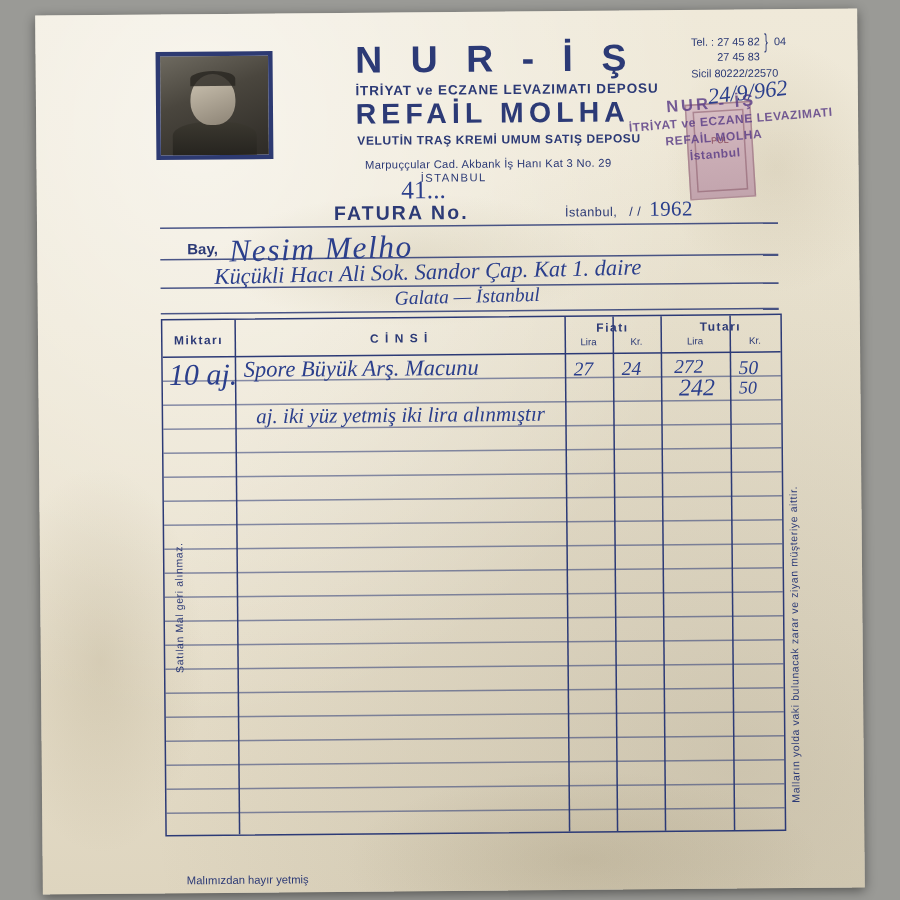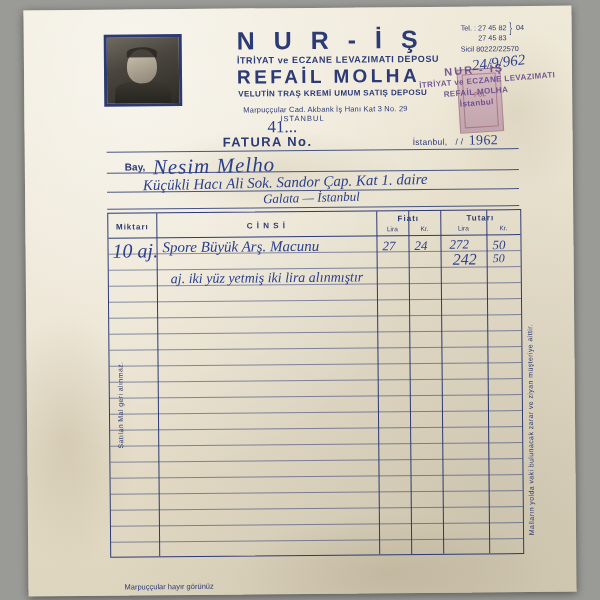--- a/index.html
+++ b/index.html
@@ -201,21 +201,21 @@
   }
   .fatura-no {
     position: absolute;
     left: 243px; top: 109px;
     font-family: "Liberation Serif", serif;
     font-size: 17px;
     color: #2b3f8c;
   }
   .istanbul-date {
     position: absolute;
-    left: 388px; top: 126px;
+    left: 352px; top: 126px;
     font-size: 8.5px;
     color: #2c3a76;
     letter-spacing: 0.3px;
   }
   .istanbul-date .year {
     font-family: "Liberation Serif", serif;
     font-size: 14px;
     color: #2b3f8c;
   }
 
@@ -446,15 +446,15 @@
 
       <div class="cell-hand" style="left:344px; top:40px; font-size:16px;">242</div>
       <div class="cell-hand" style="left:384px; top:41px; font-size:12px;">50</div>
 
       <div class="cell-hand" style="left:62px; top:58px; font-size:14px;">aj. iki yüz yetmiş iki lira alınmıştır</div>
     </div>
 
     <div class="vert vert-left">Satılan Mal geri alınmaz.</div>
     <div class="vert vert-right">Malların yolda vaki bulunacak zarar ve ziyan müşteriye aittir.</div>
 
-    <div class="footer-note">Marpuççular hayır görünüz</div>
+    <div class="footer-note">Malımızdan hayır yetmiş</div>
   </div>
 </div>
 
 </body></html>

